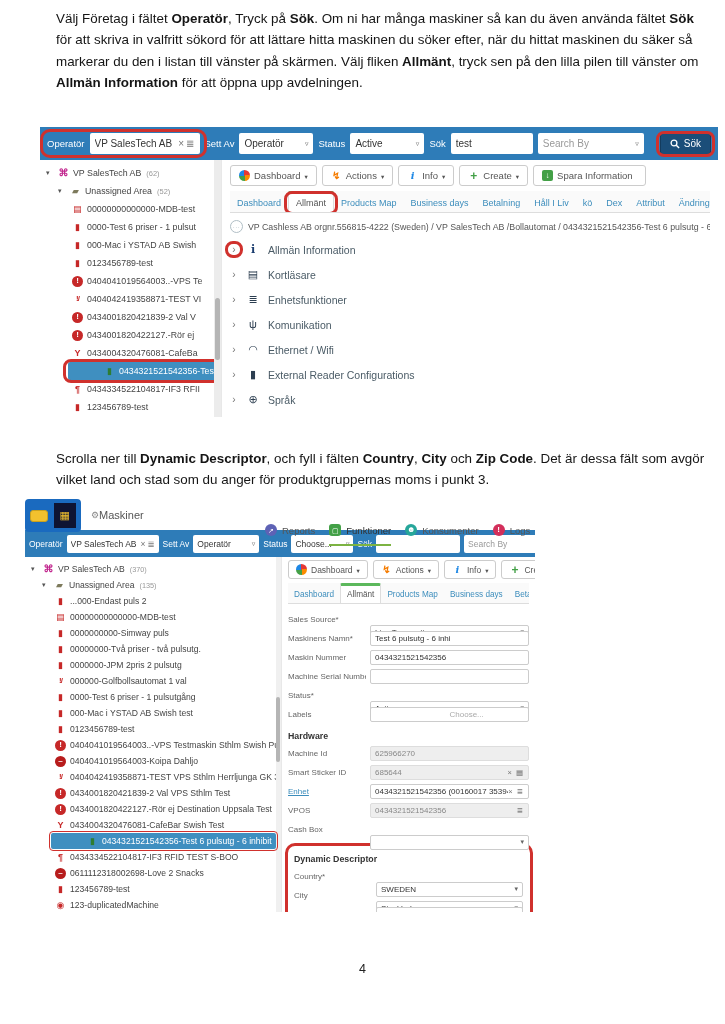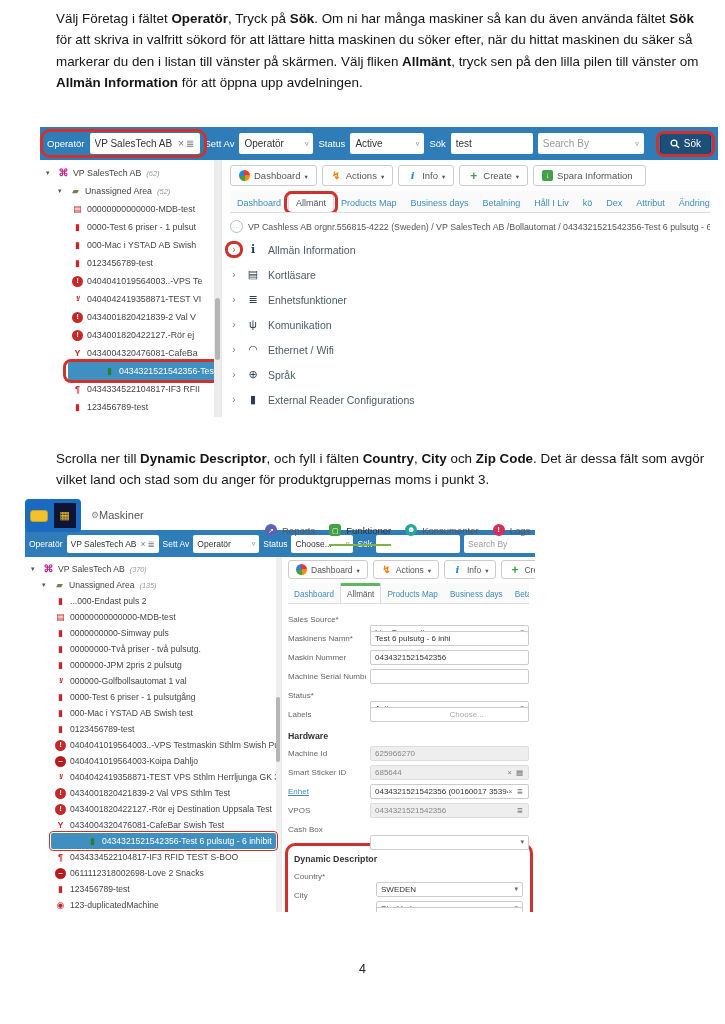--- a/index.html
+++ b/index.html
@@ -26,21 +26,21 @@
   [data-ann] { position:relative; }
   [data-ann="box"]::after { content:""; position:absolute; inset:-4px -7px; border:3px solid #d0312d; border-radius:10px; pointer-events:none; z-index:6; }
   [data-ann="tight"]::after { content:""; position:absolute; inset:-3px -5px; border:3px solid #d0312d; border-radius:8px; pointer-events:none; z-index:6; }
   [data-ann="thin"]::after { content:""; position:absolute; inset:-2px -2px; border:1.5px solid #d0312d; border-radius:4px; pointer-events:none; z-index:6; }
 
   
   .trow { display:flex; align-items:center; gap:4px; width:max-content; max-width:100%; padding:0 4px; white-space:nowrap; color:#444; cursor:default; }
   .trow[data-state="selected"] { background:#3f8fc0; color:#fff; border-radius:2px;padding-left:36px; }
   .tcaret { flex:none; font-size:7px; color:#555; width:8px; }
   .tcaret::before { content:"▾"; }
-  .tcount { color:#999; font-style:italic; font-size:0.85em; margin-left:1px; }
+  .tcount { color:#999; font-size:0.85em; margin-left:1px; }
   .ticon { display:inline-flex; width:11px; height:11px; align-items:center; justify-content:center; font-size:9px; flex:none; line-height:1; }
   .ticon[data-icon="mobile-icon"]::before  { content:"▮"; color:#c62828; }
   .ticon[data-icon="mdb-icon"]::before     { content:"▤"; color:#c62828; }
   .ticon[data-icon="alert-icon"] { background:#c62828; border-radius:50%; }
   .ticon[data-icon="alert-icon"]::before { content:"!"; color:#fff; font-size:8px; font-weight:700; }
   .ticon[data-icon="ban-icon"] { background:#b71c1c; border-radius:50%; }
   .ticon[data-icon="ban-icon"]::before { content:"–"; color:#fff; font-weight:700; font-size:8px; margin-top:-1px; }
   .ticon[data-icon="warn-slash-icon"]::before { content:"!/"; color:#c62828; font-weight:700; font-size:8px; letter-spacing:-1px; }
   .ticon[data-icon="cocktail-icon"]::before { content:"Y"; color:#c62828; font-weight:700; }
   .ticon[data-icon="green-machine-icon"]::before { content:"▮"; color:#2e7d32; }
@@ -359,28 +359,28 @@
             </div>
 
             <div class="acc-row">
               <span class="acc-chev"></span>
               <span class="aicon" data-icon="wifi-icon"></span>
               <span>Ethernet / Wifi</span>
             </div>
 
             <div class="acc-row">
               <span class="acc-chev"></span>
+              <span class="aicon" data-icon="external-reader-icon"></span>
+              <span>External Reader Configurations</span>
+            </div>
+
+            <div class="acc-row">
+              <span class="acc-chev"></span>
               <span class="aicon" data-icon="globe-icon"></span>
               <span>Språk</span>
-            </div>
-
-            <div class="acc-row">
-              <span class="acc-chev"></span>
-              <span class="aicon" data-icon="external-reader-icon"></span>
-              <span>External Reader Configurations</span>
             </div>
           </div>
       </div>
     </div>
   </div>
 
   <p class="para" id="para2">
     
   <span data-b="false">Scrolla ner till </span><span data-b="true">Dynamic Descriptor</span><span data-b="false">, och fyll i fälten </span><span data-b="true">Country</span><span data-b="false">, </span><span data-b="true">City</span><span data-b="false"> och </span><span data-b="true">Zip Code</span><span data-b="false">. Det är dessa fält som avgör vilket land och stad som du anger för produktgruppernas moms i punkt 3.</span></p>
 

